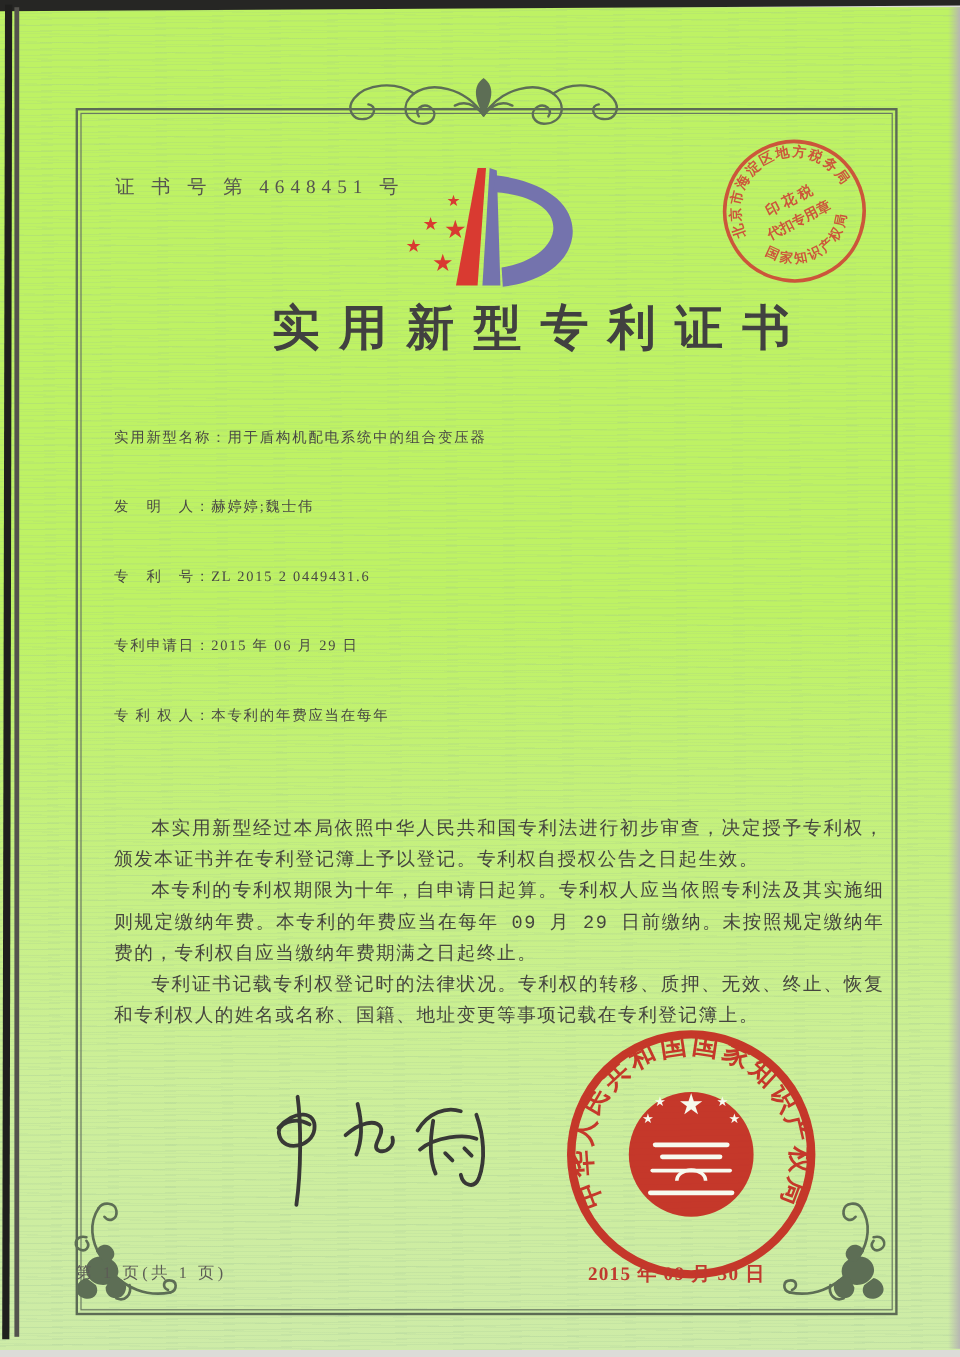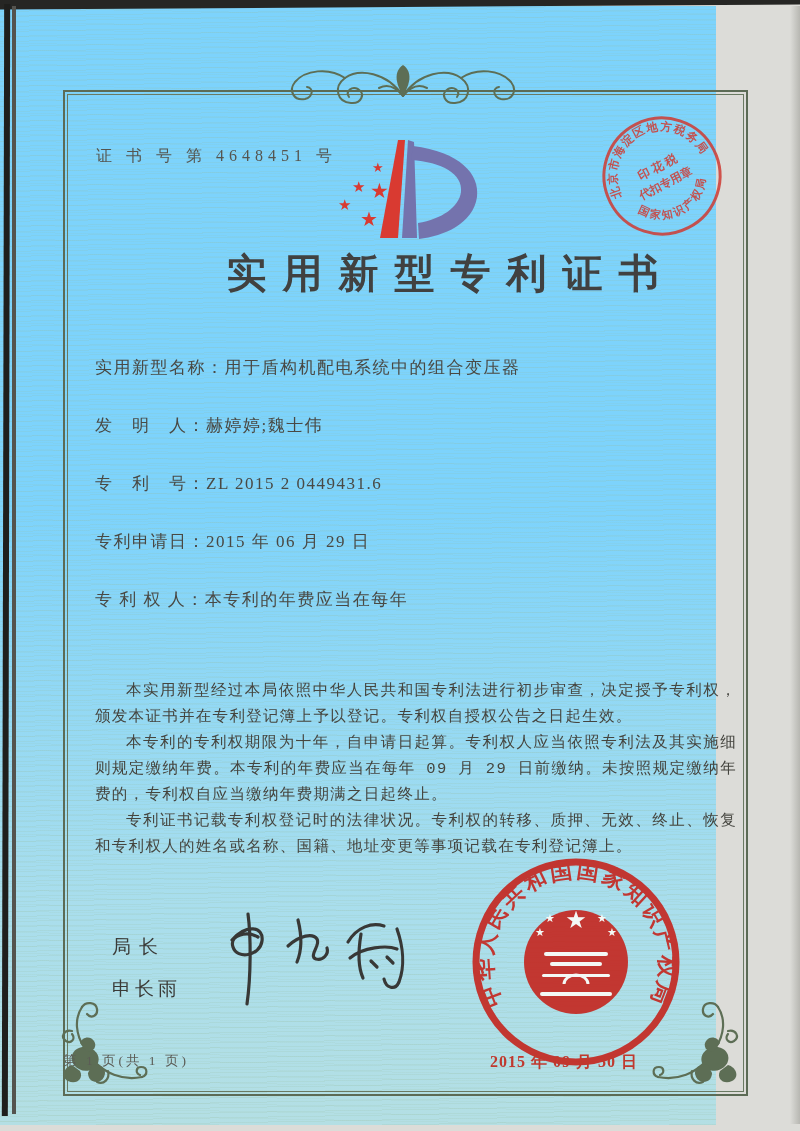--- a/index.html
+++ b/index.html
@@ -2,22 +2,22 @@
 <html><head>
 <meta charset="utf-8">
 <style>
   html,body{margin:0;padding:0;}
   body{
     width:800px;height:1131px;position:relative;overflow:hidden;
     background:#dcdcd8;
     font-family:"Liberation Serif", serif;
   }
   .paper{
-    position:absolute;left:0;top:6px;width:716px;height:1119px;
-    background:#7dd3fc;
+    position:absolute;left:0;top:6px;width:800px;height:1119px;
+    background:#bef264;
   }
   .guilloche{
     position:absolute;inset:0;pointer-events:none;
     background:
       repeating-linear-gradient(179deg, rgba(150,185,150,.16) 0 1px, transparent 1px 5px),
       repeating-linear-gradient(181deg, rgba(150,185,150,.10) 0 1px, transparent 1px 7px),
       linear-gradient(to bottom, rgba(235,242,230,0) 45%, rgba(222,235,218,.45) 80%, rgba(216,231,212,.6) 100%);
   }
   
   .edge-top{position:absolute;left:-6px;top:-3px;width:814px;height:10px;background:#262624;transform:rotate(-0.35deg);}
@@ -32,21 +32,21 @@
   .corner-orn{position:absolute;width:96px;height:96px;}
   .corner-bl{left:52px;top:995px;}
   .corner-br{left:652px;top:995px;transform:scaleX(-1);}
   
   .cert-number{position:absolute;left:96px;top:140px;font-size:16px;letter-spacing:5px;color:#55554f;}
   .logo{position:absolute;left:310px;top:124px;width:178px;height:116px;}
   .tax-stamp{position:absolute;left:598px;top:106px;width:128px;height:128px;transform:rotate(-27deg);opacity:.85;}
   .title{position:absolute;left:63px;top:240px;width:681px;margin:0;text-align:center;
     font-size:40px;font-weight:700;color:#414140;letter-spacing:16px;text-indent:16px;padding-left:39px;}
   .fields{position:absolute;left:95px;top:350px;width:640px;}
-  .field-row{height:24px;margin-bottom:34px;font-size:17px;letter-spacing:1.5px;color:#494944;}
+  .field-row{height:24px;margin-bottom:34px;font-size:12px;letter-spacing:1.5px;color:#494944;}
   .paragraphs{position:absolute;left:95px;top:672px;width:642px;font-size:15.5px;
     line-height:26px;letter-spacing:1.3px;color:#45453f;text-align:justify;font-family:Liberation Mono, monospace;}
   .paragraphs p{margin:0;text-indent:2em;}
   .signer{position:absolute;left:112px;top:928px;color:#3a3a37;}
   .signer-title{font-size:19px;letter-spacing:8px;margin-bottom:16px;}
   .signer-name{font-size:19px;letter-spacing:4px;}
   .signature{position:absolute;left:200px;top:898px;width:232px;height:112px;}
   .office-seal{position:absolute;left:470px;top:850px;width:212px;height:212px;opacity:.9;}
   .office-seal svg{overflow:visible;}
   .seal-date{position:absolute;left:490px;top:998px;width:180px;font-size:16px;font-weight:700;
@@ -153,24 +153,20 @@
     <div class="field-row">专利申请日：2015 年 06 月 29 日</div>
     <div class="field-row">专 利 权 人：本专利的年费应当在每年</div>
   </div>
 
   <div class="paragraphs">
     <p>本实用新型经过本局依照中华人民共和国专利法进行初步审查，决定授予专利权，颁发本证书并在专利登记簿上予以登记。专利权自授权公告之日起生效。</p>
     <p>本专利的专利权期限为十年，自申请日起算。专利权人应当依照专利法及其实施细则规定缴纳年费。本专利的年费应当在每年 09 月 29 日前缴纳。未按照规定缴纳年费的，专利权自应当缴纳年费期满之日起终止。</p>
     <p>专利证书记载专利权登记时的法律状况。专利权的转移、质押、无效、终止、恢复和专利权人的姓名或名称、国籍、地址变更等事项记载在专利登记簿上。</p>
   </div>
 
-  <div class="signer">
-    <div class="signer-title">局长</div>
-    <div class="signer-name">申长雨</div>
-  </div>
 
   <svg class="signature" viewBox="0 0 232 112">
     <g fill="none" stroke="#383836" stroke-width="3.2" stroke-linecap="round" stroke-linejoin="round">
       <path d="M32,36 C46,20 64,22 62,37 C60,52 37,56 33,43 C29,32 46,26 58,33"></path>
       <path d="M48,10 C51,32 51,72 47,100"></path>
       <path d="M98,16 C102,32 102,46 97,58"></path>
       <path d="M88,42 C100,31 113,29 117,35 C121,41 108,52 116,55 C123,57 129,50 127,44"></path>
       <path d="M148,38 C157,23 172,18 184,22"></path>
       <path d="M161,30 C158,48 158,63 163,74"></path>
       <path d="M150,54 C163,43 187,41 197,45"></path>

